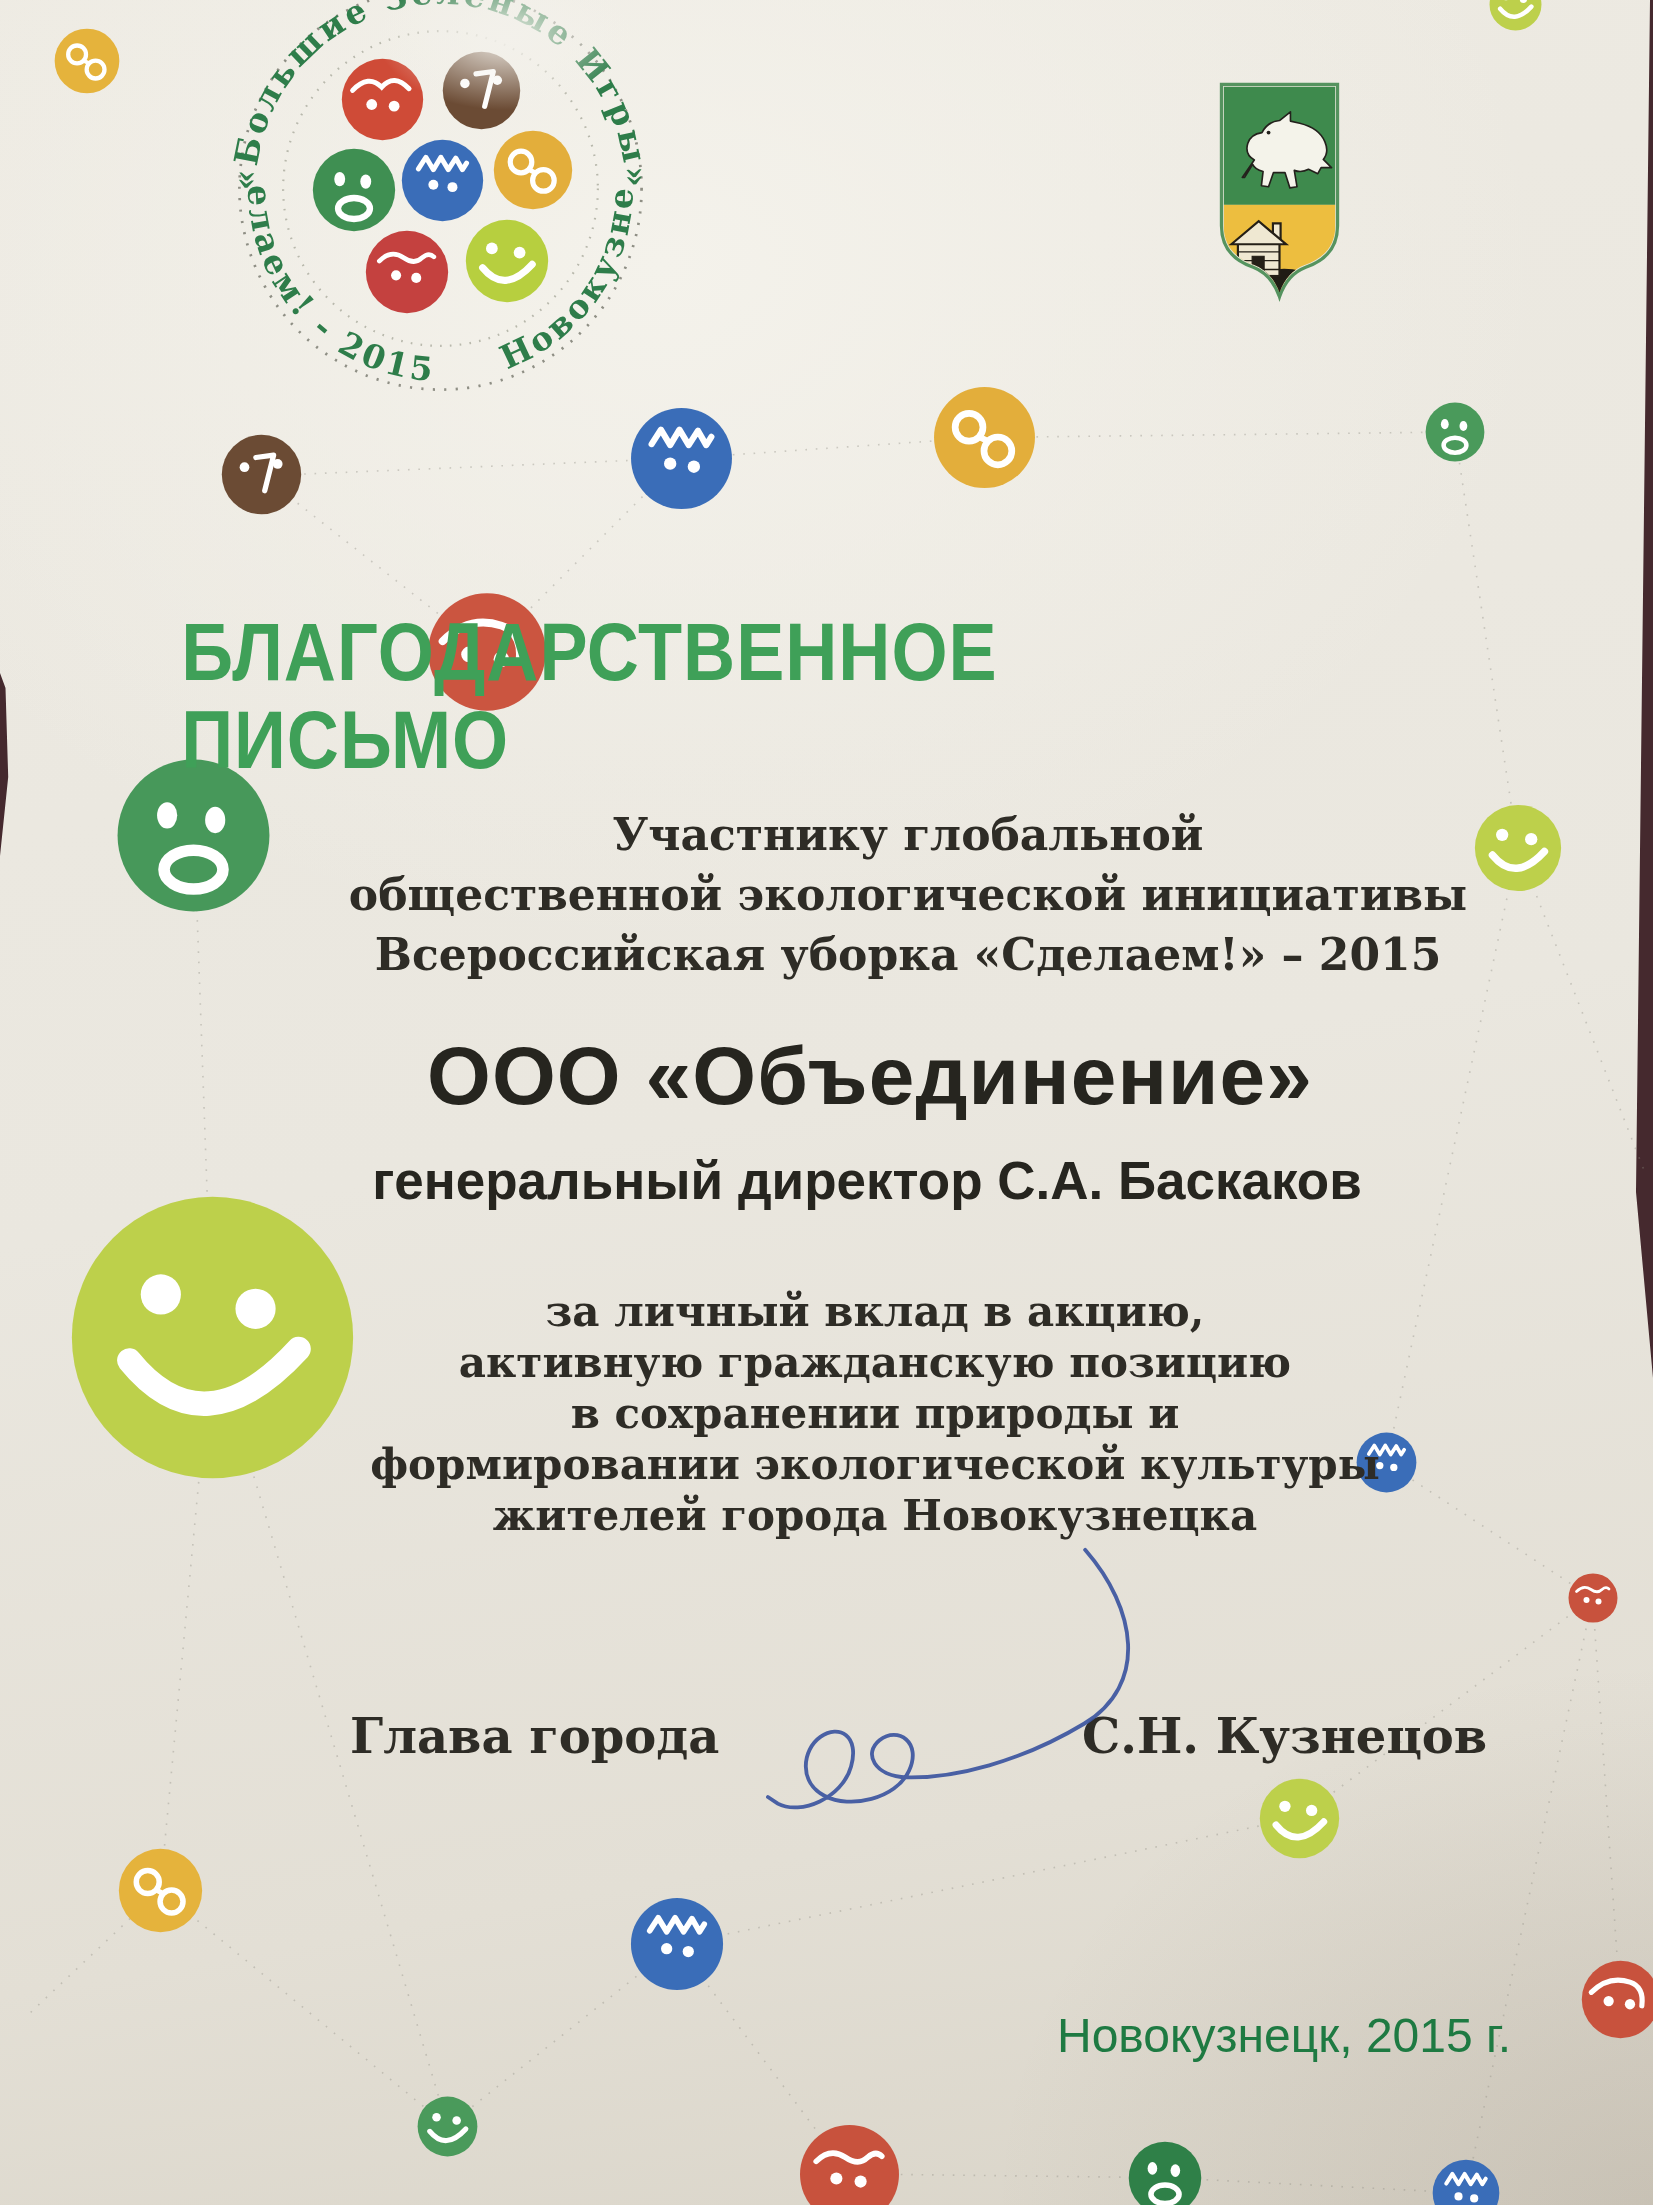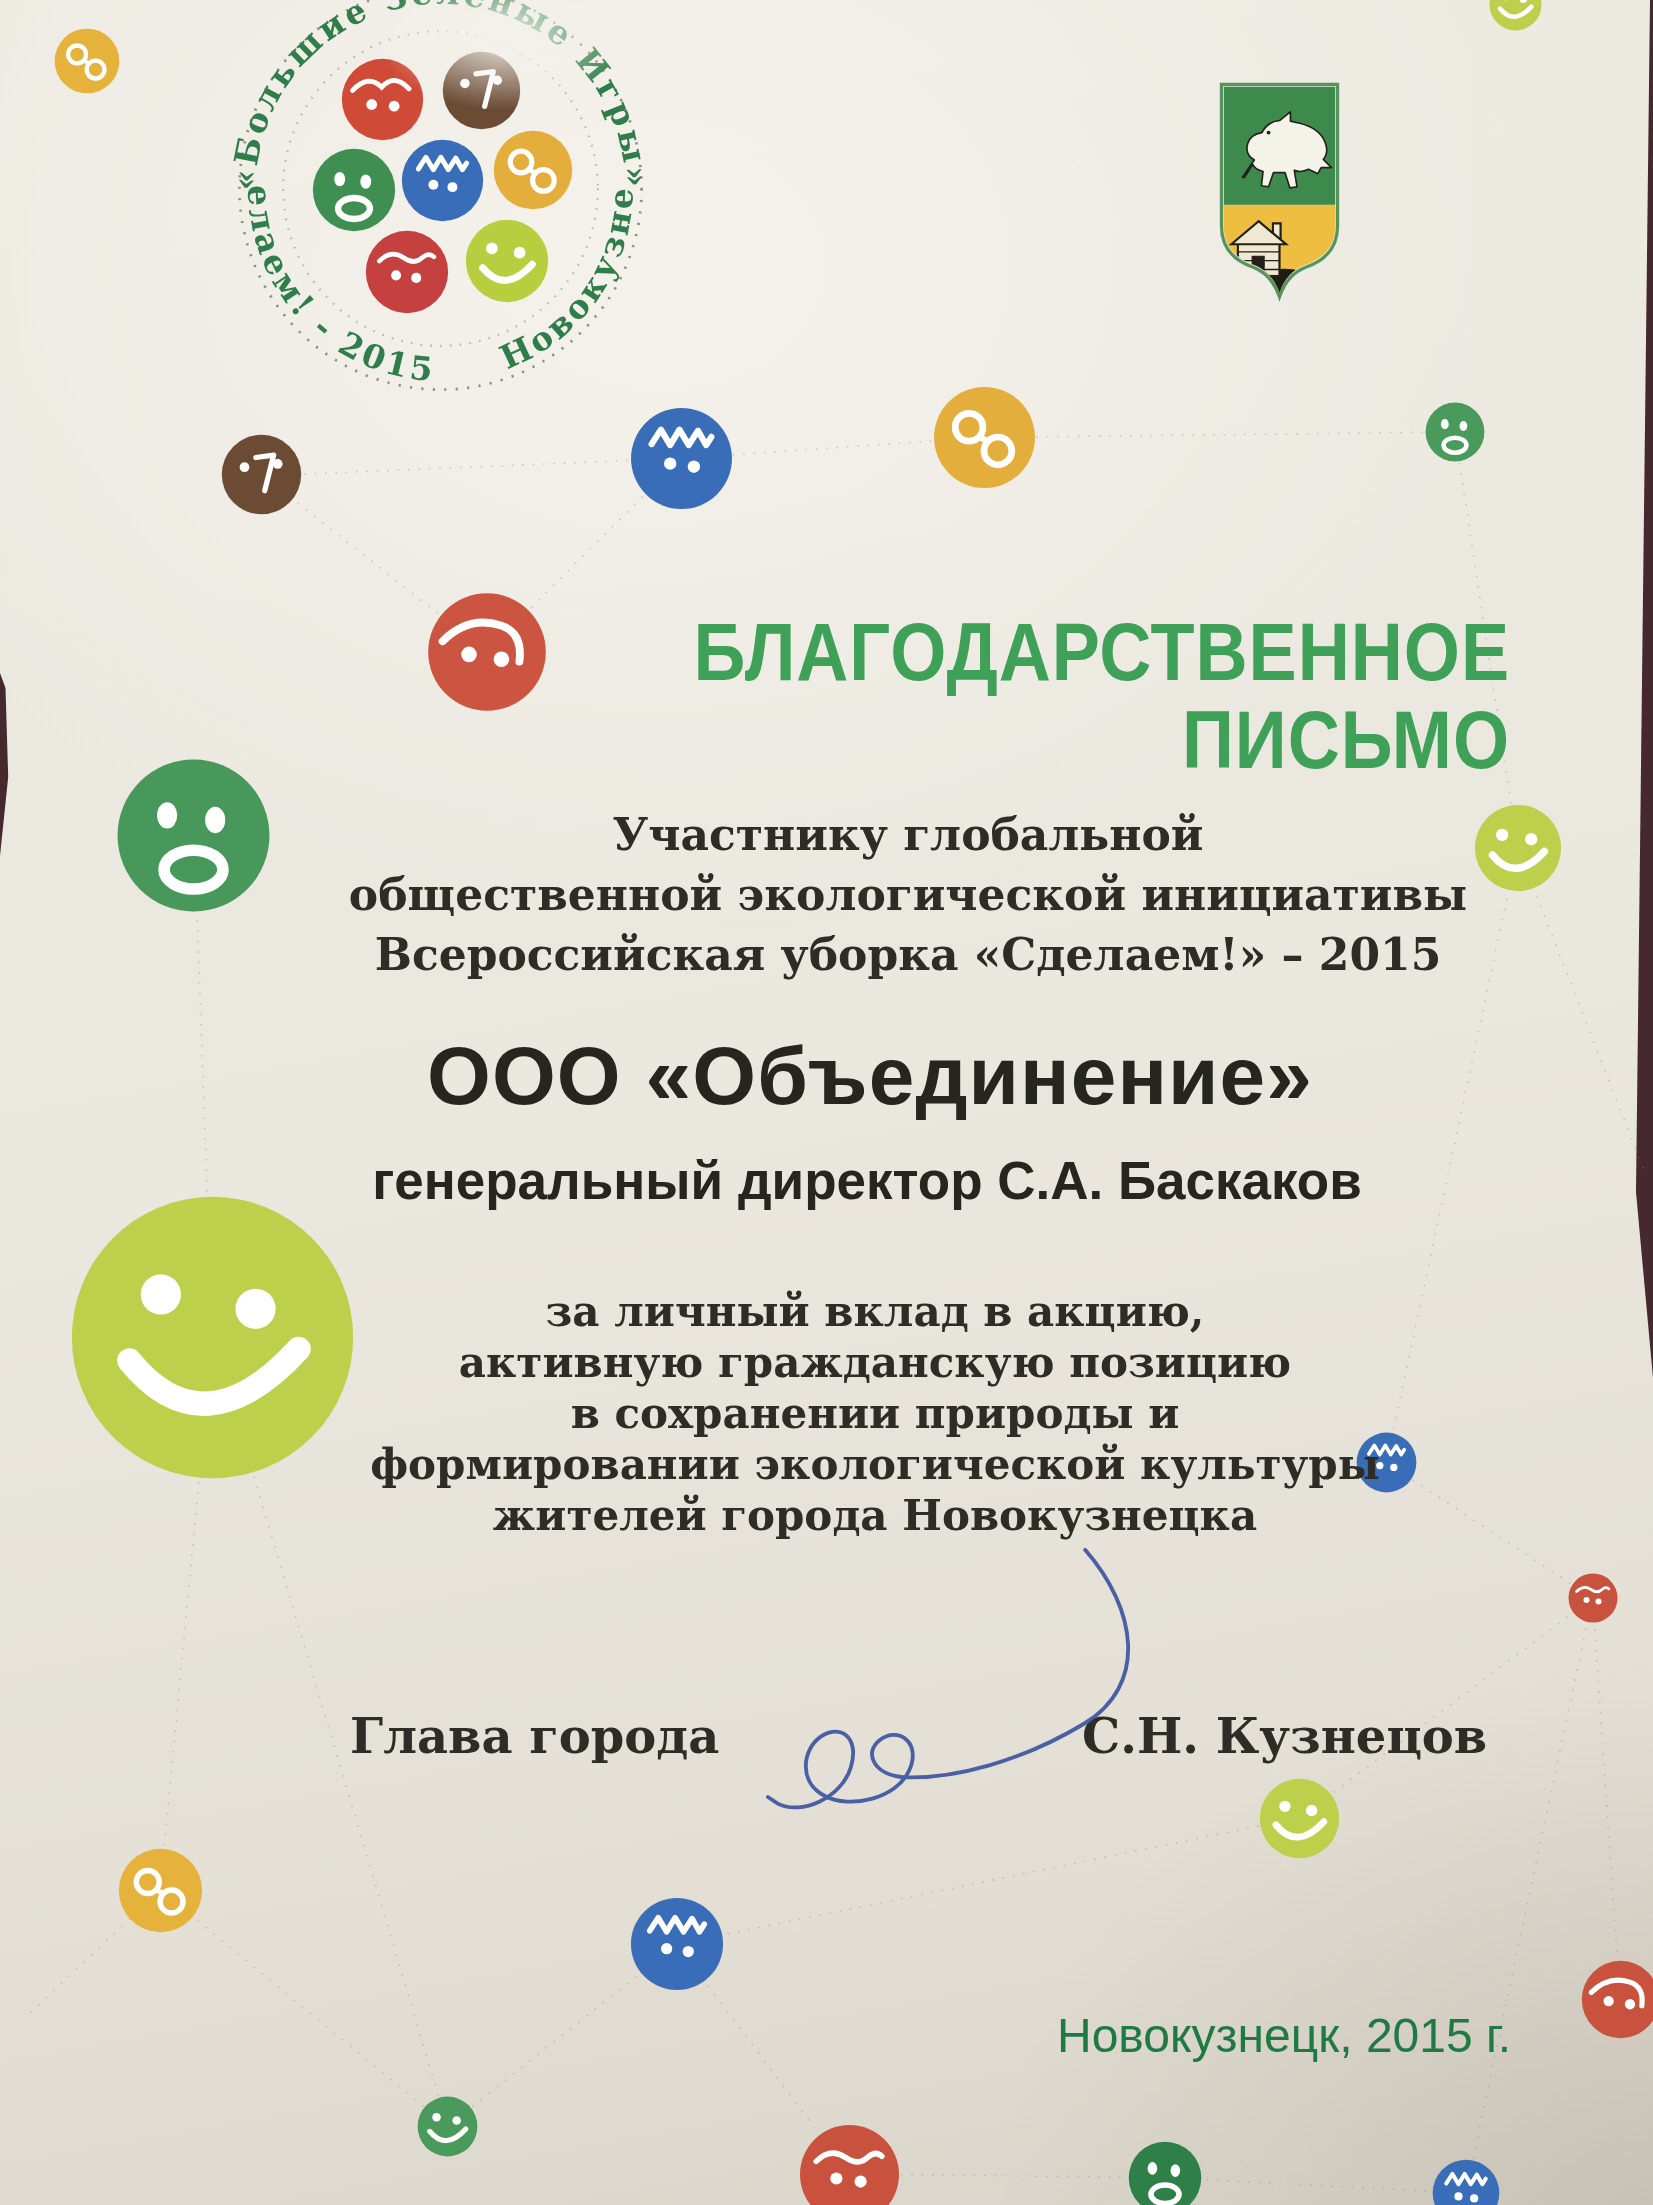--- a/index.html
+++ b/index.html
@@ -258,21 +258,21 @@
       <g stroke="#241f17" fill="#efe8d2">
         <rect x="40" y="296" width="76" height="62" stroke-width="4"></rect>
         <path d="M104,262 h14 v28 h-14 z" stroke-width="4"></path>
         <path d="M28,300 L78,258 L128,300 Z" stroke-width="4"></path>
         <path d="M40,314 h76 M40,330 h76 M40,346 h76" stroke-width="2.5" fill="none"></path>
         <rect x="66" y="322" width="22" height="36" fill="#241f17" stroke-width="2"></rect>
       </g>
     </g>
   </svg>
 
-  <div class="abs" style="left:0;top:608px;width:1510px;text-align:right;color:#3fa058">
+  <div class="abs" style="left:0;top:608px;width:1510px;text-align:left;color:#3fa058">
     <div class="title-line">БЛАГОДАРСТВЕННОЕ</div>
     <div class="title-line">ПИСЬМО</div>
   </div>
 
   <div class="abs centerblock" style="left:81px;top:805px;font-size:44px;line-height:60px">
     <div class="serifline">Участнику глобальной</div>
     <div class="serifline">общественной экологической инициативы</div>
     <div class="serifline">Всероссийская уборка «Сделаем!» – 2015</div>
   </div>
 

